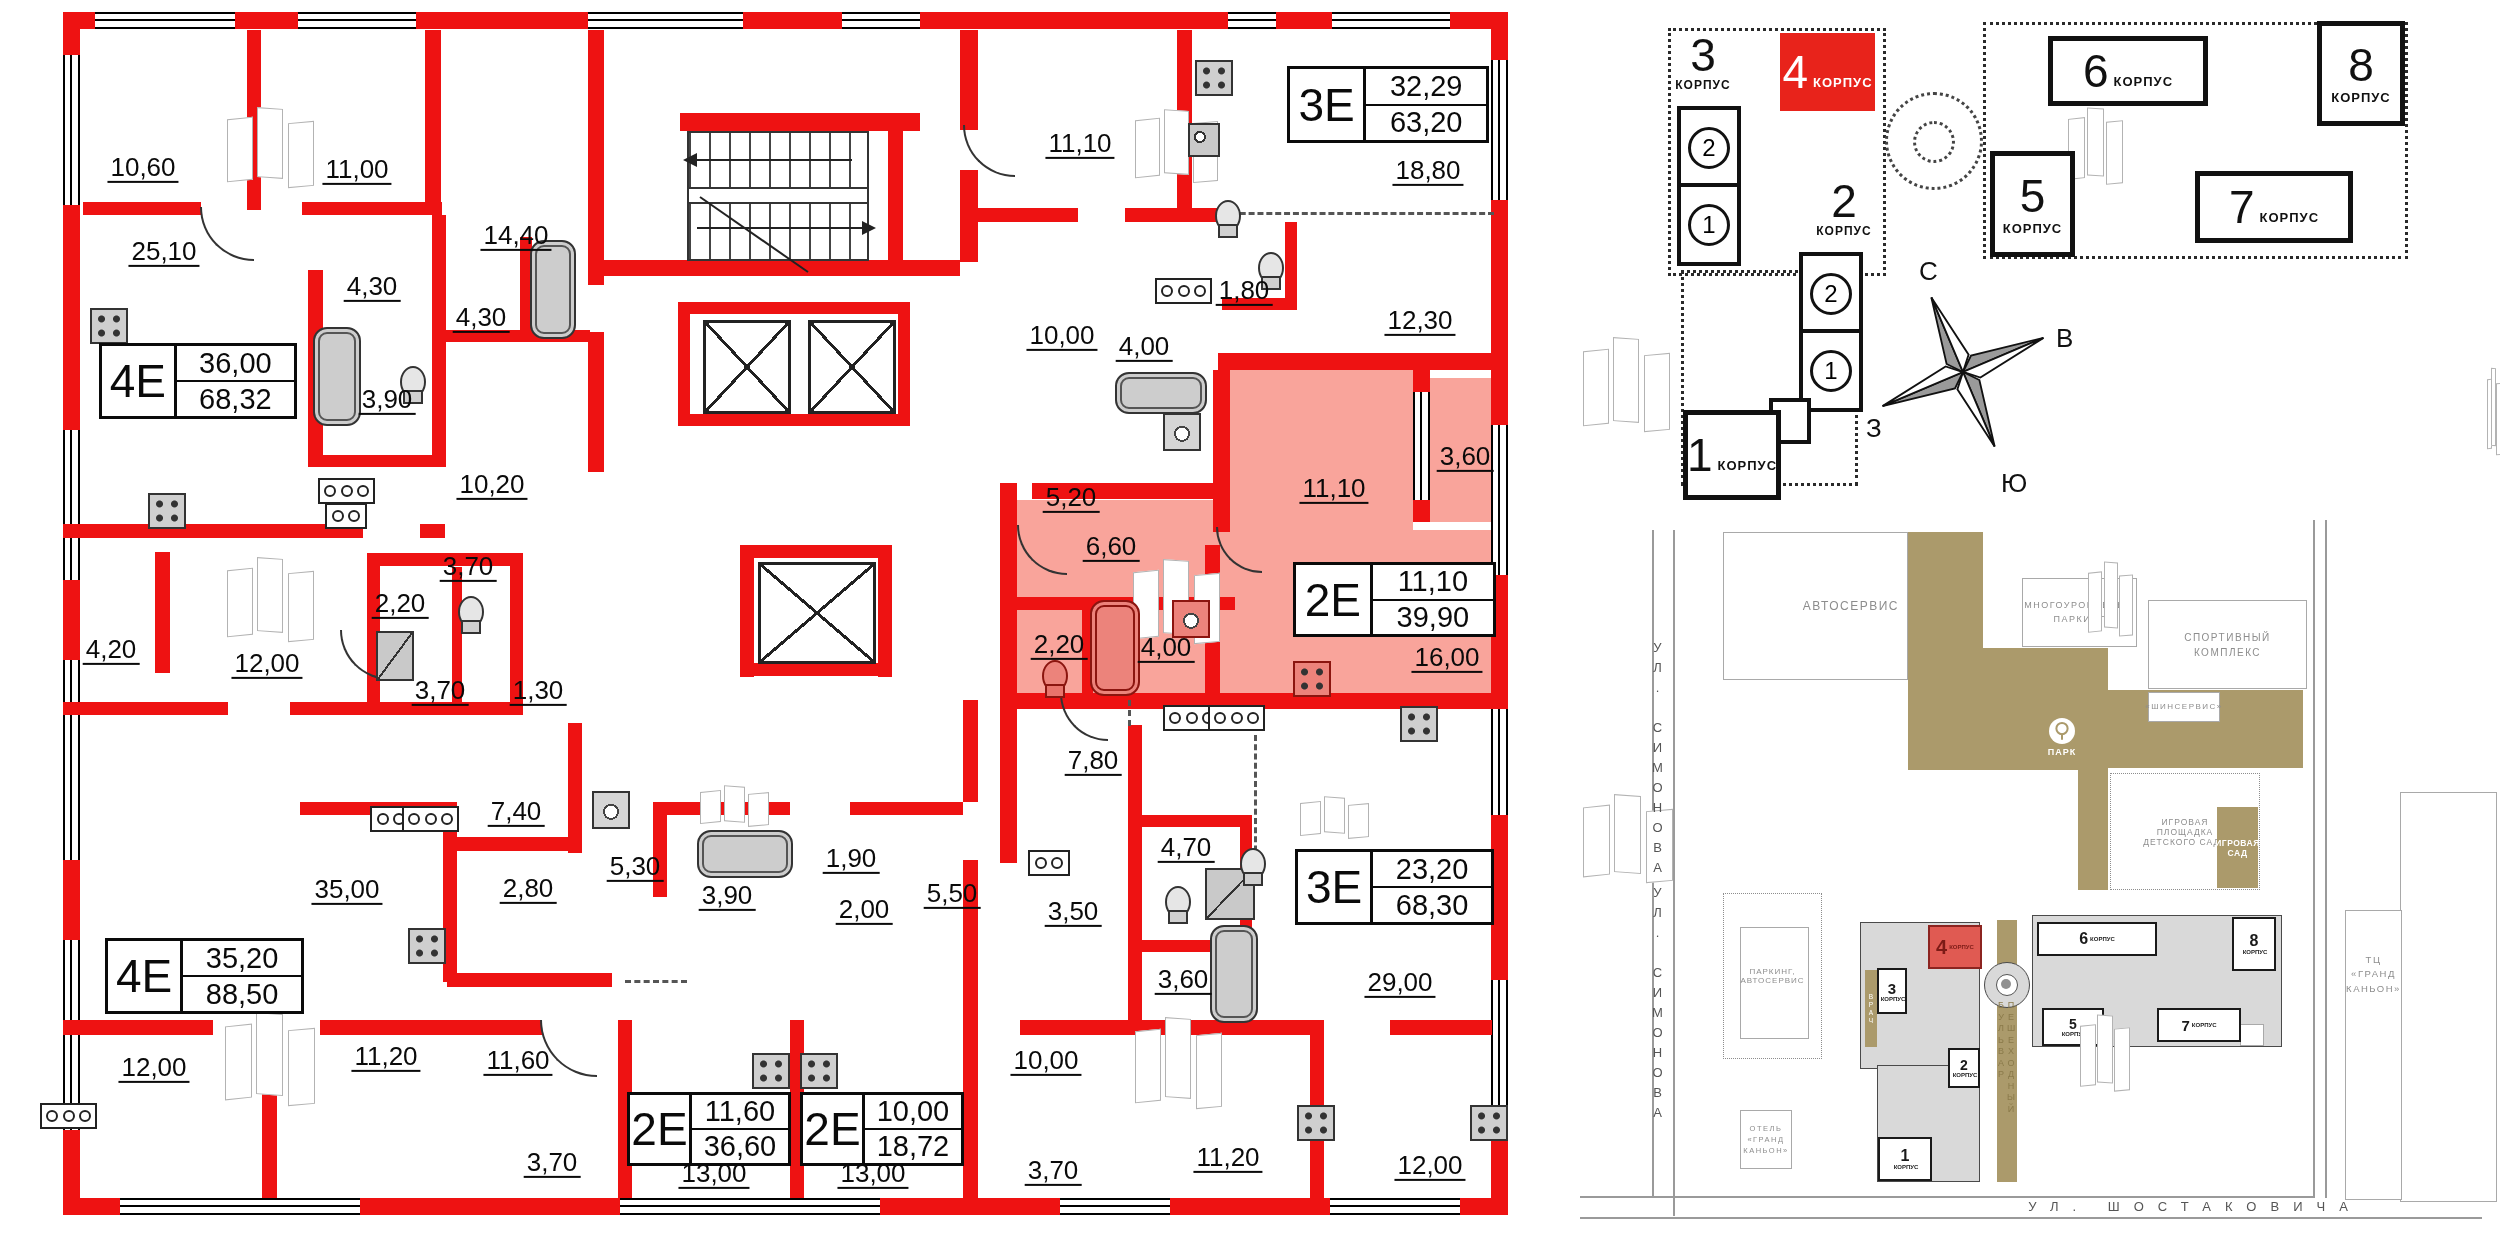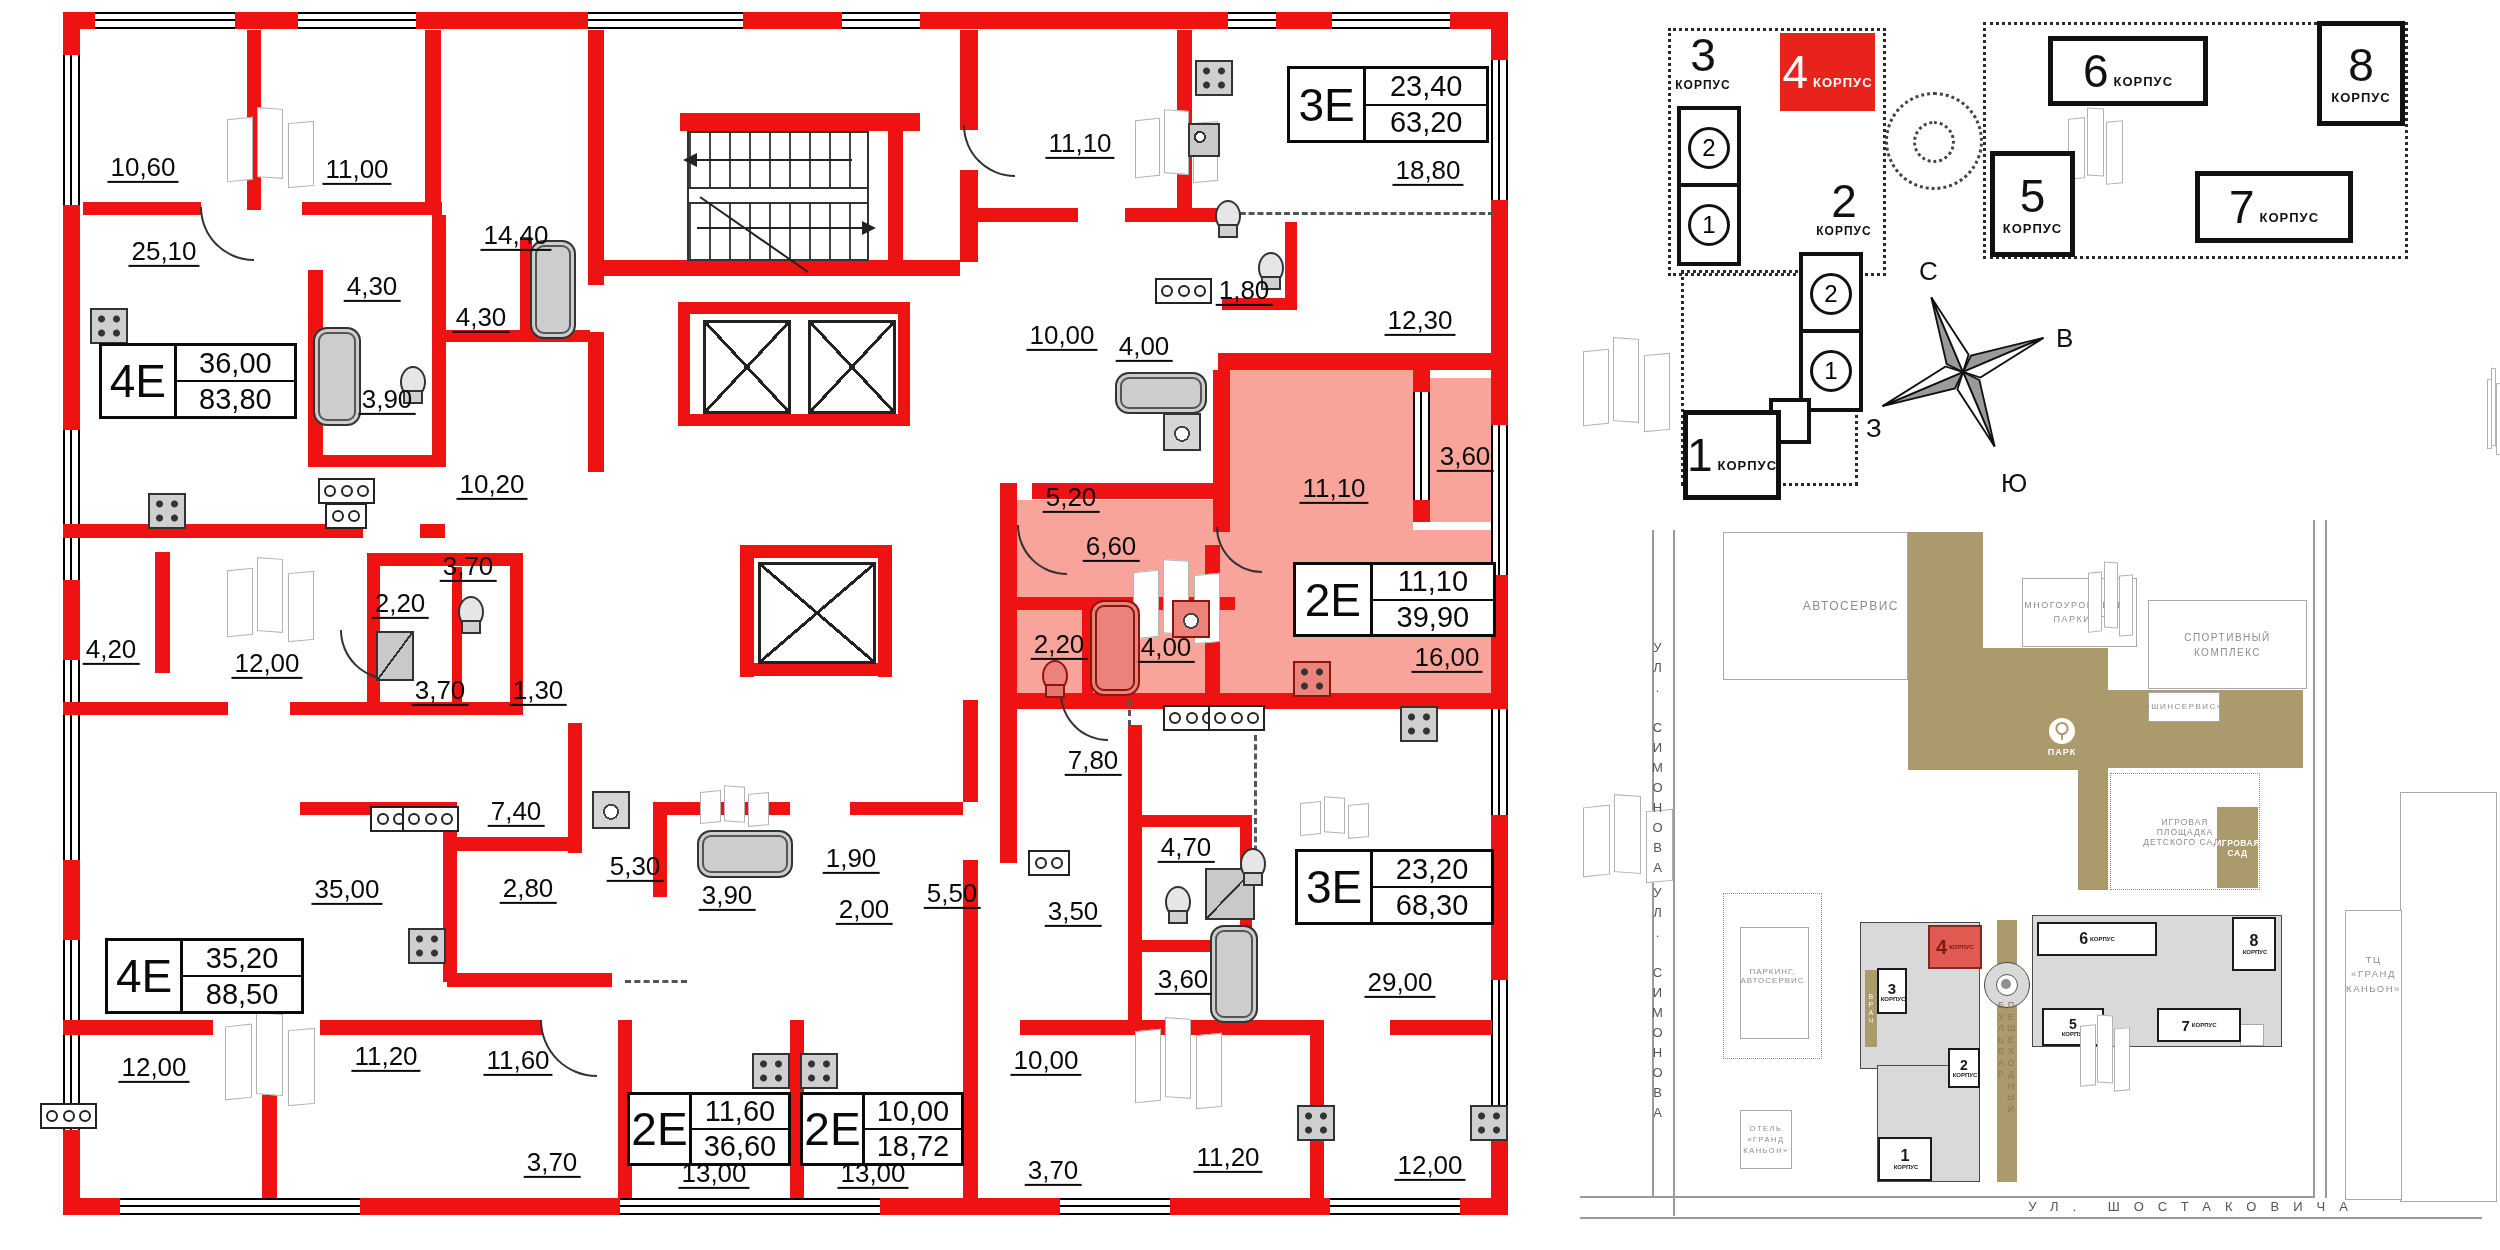--- a/index.html
+++ b/index.html
@@ -360,21 +360,21 @@
       <div class="abs rlabel" style="left: 1465px; top: 459px;">3,60</div>
       <div class="abs rlabel" style="left: 1334px; top: 491px;">11,10</div>
       <div class="abs rlabel" style="left: 1111px; top: 549px;">6,60</div>
       <div class="abs rlabel" style="left: 1059px; top: 647px;">2,20</div>
       <div class="abs rlabel" style="left: 1166px; top: 650px;">4,00</div>
       <div class="abs rlabel" style="left: 1447px; top: 660px;">16,00</div>
       <div class="abs aptbox" style="left: 99px; top: 343px; width: 192px; height: 70px;">
         <div class="tcell">4Е</div>
    <div class="vals">
      <div>36,00</div>
-     <div>83,80</div>
+     <div>68,32</div>
         </div>
       </div>
       <div class="abs aptbox" style="left: 105px; top: 938px; width: 193px; height: 70px;">
         <div class="tcell">4Е</div>
    <div class="vals">
      <div>35,20</div>
      <div>88,50</div>
         </div>
       </div>
       <div class="abs aptbox" style="left: 627px; top: 1092px; width: 158px; height: 68px;">
@@ -387,21 +387,21 @@
       <div class="abs aptbox" style="left: 800px; top: 1092px; width: 158px; height: 68px;">
         <div class="tcell">2Е</div>
    <div class="vals">
      <div>10,00</div>
      <div>18,72</div>
         </div>
       </div>
       <div class="abs aptbox" style="left: 1287px; top: 66px; width: 196px; height: 71px;">
         <div class="tcell">3Е</div>
    <div class="vals">
-     <div>23,40</div>
+     <div>32,29</div>
      <div>63,20</div>
         </div>
       </div>
       <div class="abs aptbox" style="left: 1295px; top: 849px; width: 193px; height: 70px;">
         <div class="tcell">3Е</div>
    <div class="vals">
      <div>23,20</div>
      <div>68,30</div>
         </div>
       </div>

